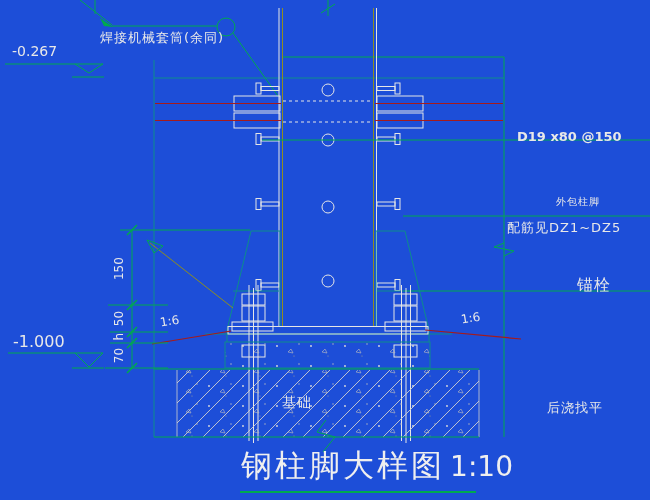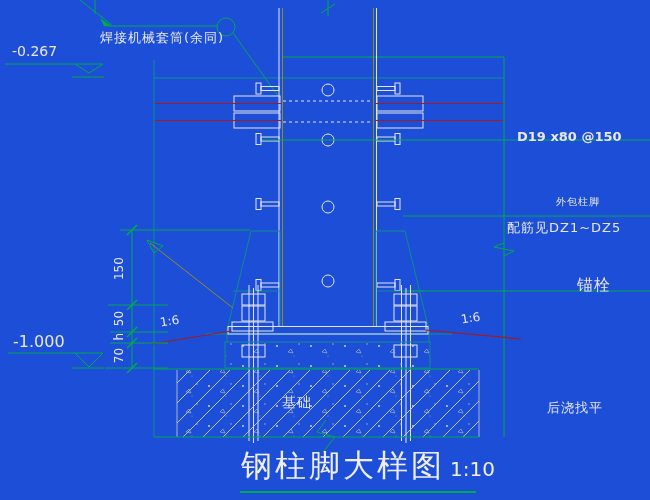--- a/index.html
+++ b/index.html
@@ -216,16 +216,16 @@
 <div class="lbl" style="left:104px;top:262px;font-size:12px;transform:rotate(-90deg);width:32px;text-align:center;">150</div>
 
 <div class="lbl" style="left:108px;top:312px;font-size:12px;transform:rotate(-90deg);width:24px;text-align:center;">50</div>
 
 <div class="lbl" style="left:110px;top:330px;font-size:12px;transform:rotate(-90deg);width:20px;text-align:center;">h</div>
 
 <div class="lbl" style="left:108px;top:349px;font-size:12px;transform:rotate(-90deg);width:24px;text-align:center;">70</div>
 
 <div class="lbl" style="left:241px;top:448px;">
   <span style="font-size:31px;letter-spacing:3px;color:#efefef;">钢柱脚大样图</span>
-  <span style="font-size:20px;color:#efefef;">1:10</span>
+  <span style="font-size:28px;color:#efefef;">1:10</span>
 </div>
 
 </div>
 
 </body></html>

